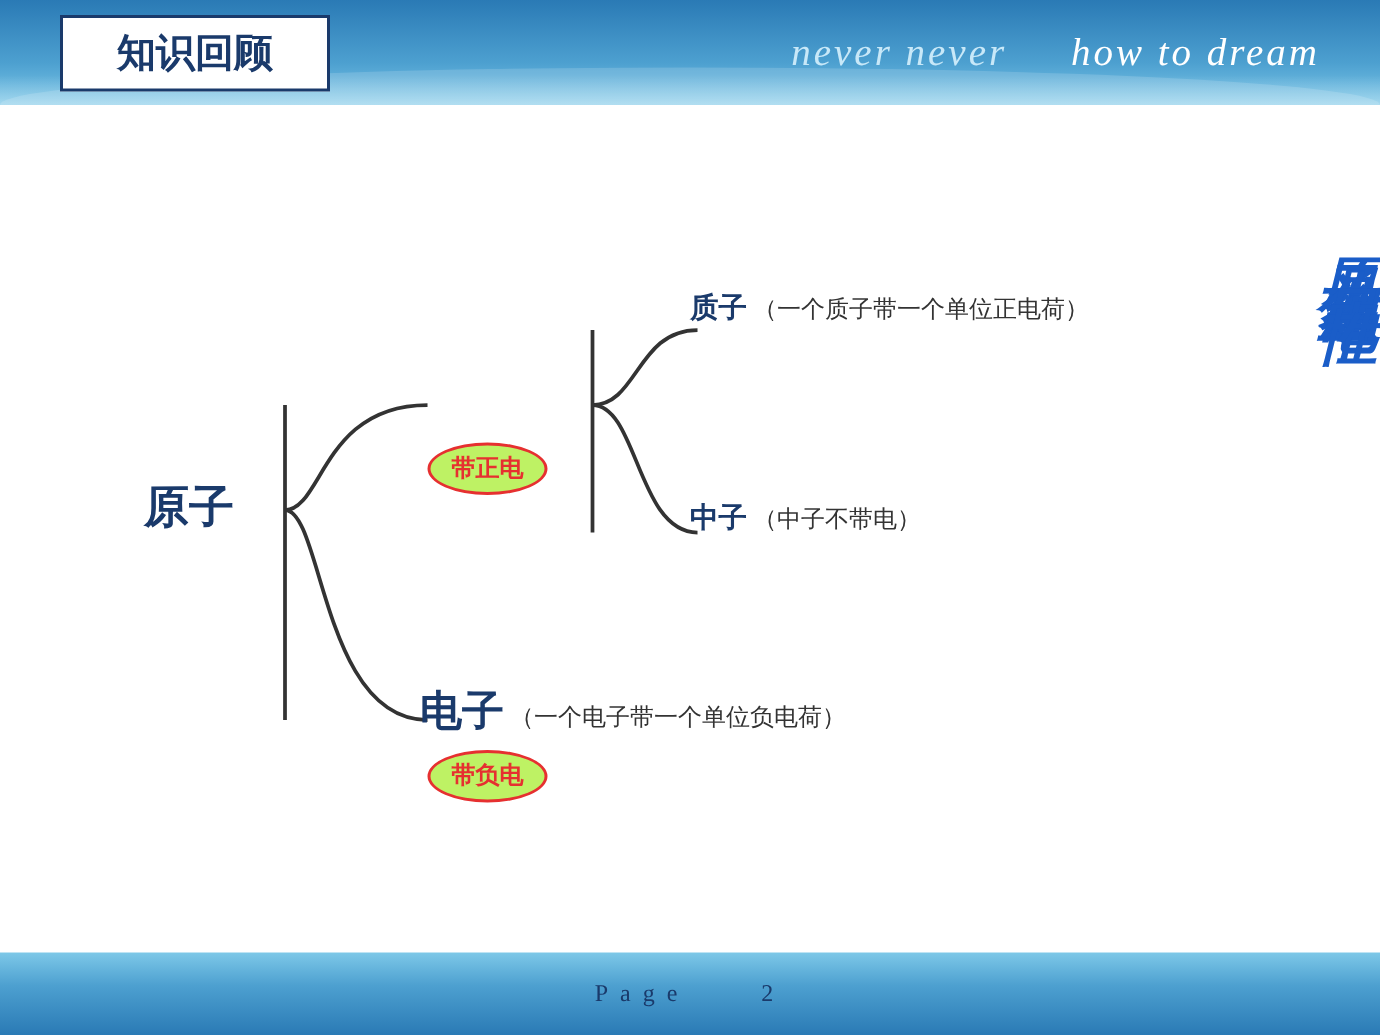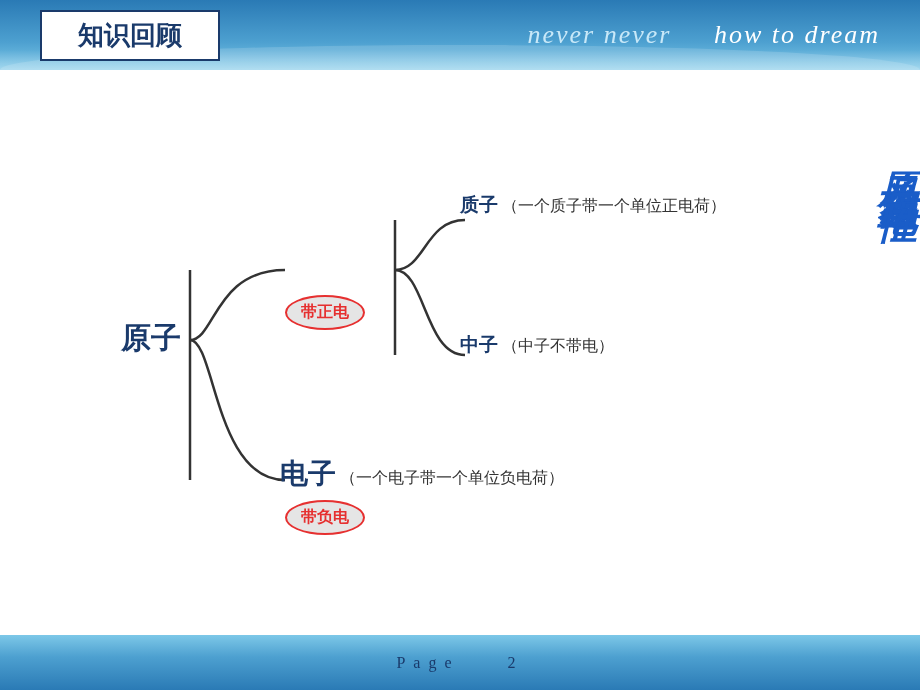--- a/index.html
+++ b/index.html
@@ -163,21 +163,21 @@
     
     .oval-badge {
       position: absolute;
       border: 2px solid #e63030;
       border-radius: 50%;
       padding: 5px 14px;
       font-size: 16px;
       color: #e63030;
       font-family: 'SimHei', sans-serif;
       font-weight: bold;
-      background: #e5e5e5;
+      background: #bef264;
       white-space: nowrap;
     }
 
     
     .right-title {
       position: absolute;
       right: 0px;
       top: 60px;
       width: 70px;
       font-size: 40px;
@@ -221,21 +221,21 @@
 
         <line x1="105" y1="170" x2="105" y2="380" stroke="#333" stroke-width="2.5"></line>
 
         <path d="M 310 170 C 340 170, 340 120, 380 120" fill="none" stroke="#333" stroke-width="2.5"></path>
 
         <path d="M 310 170 C 340 170, 340 255, 380 255" fill="none" stroke="#333" stroke-width="2.5"></path>
 
         <line x1="310" y1="120" x2="310" y2="255" stroke="#333" stroke-width="2.5"></line>
       </svg>
 
-      <div class="node" style="left:36px; top:218px;">
+      <div class="node" style="left:11px; top:218px;">
         <span class="node-main">原子</span>
       </div>
 
 
       <div class="oval-badge" style="left:200px; top:195px;">
         <span>带正电</span>
       </div>
 
       <div class="node" style="left:375px; top:92px;">
         <span class="node-medium">质子</span>

